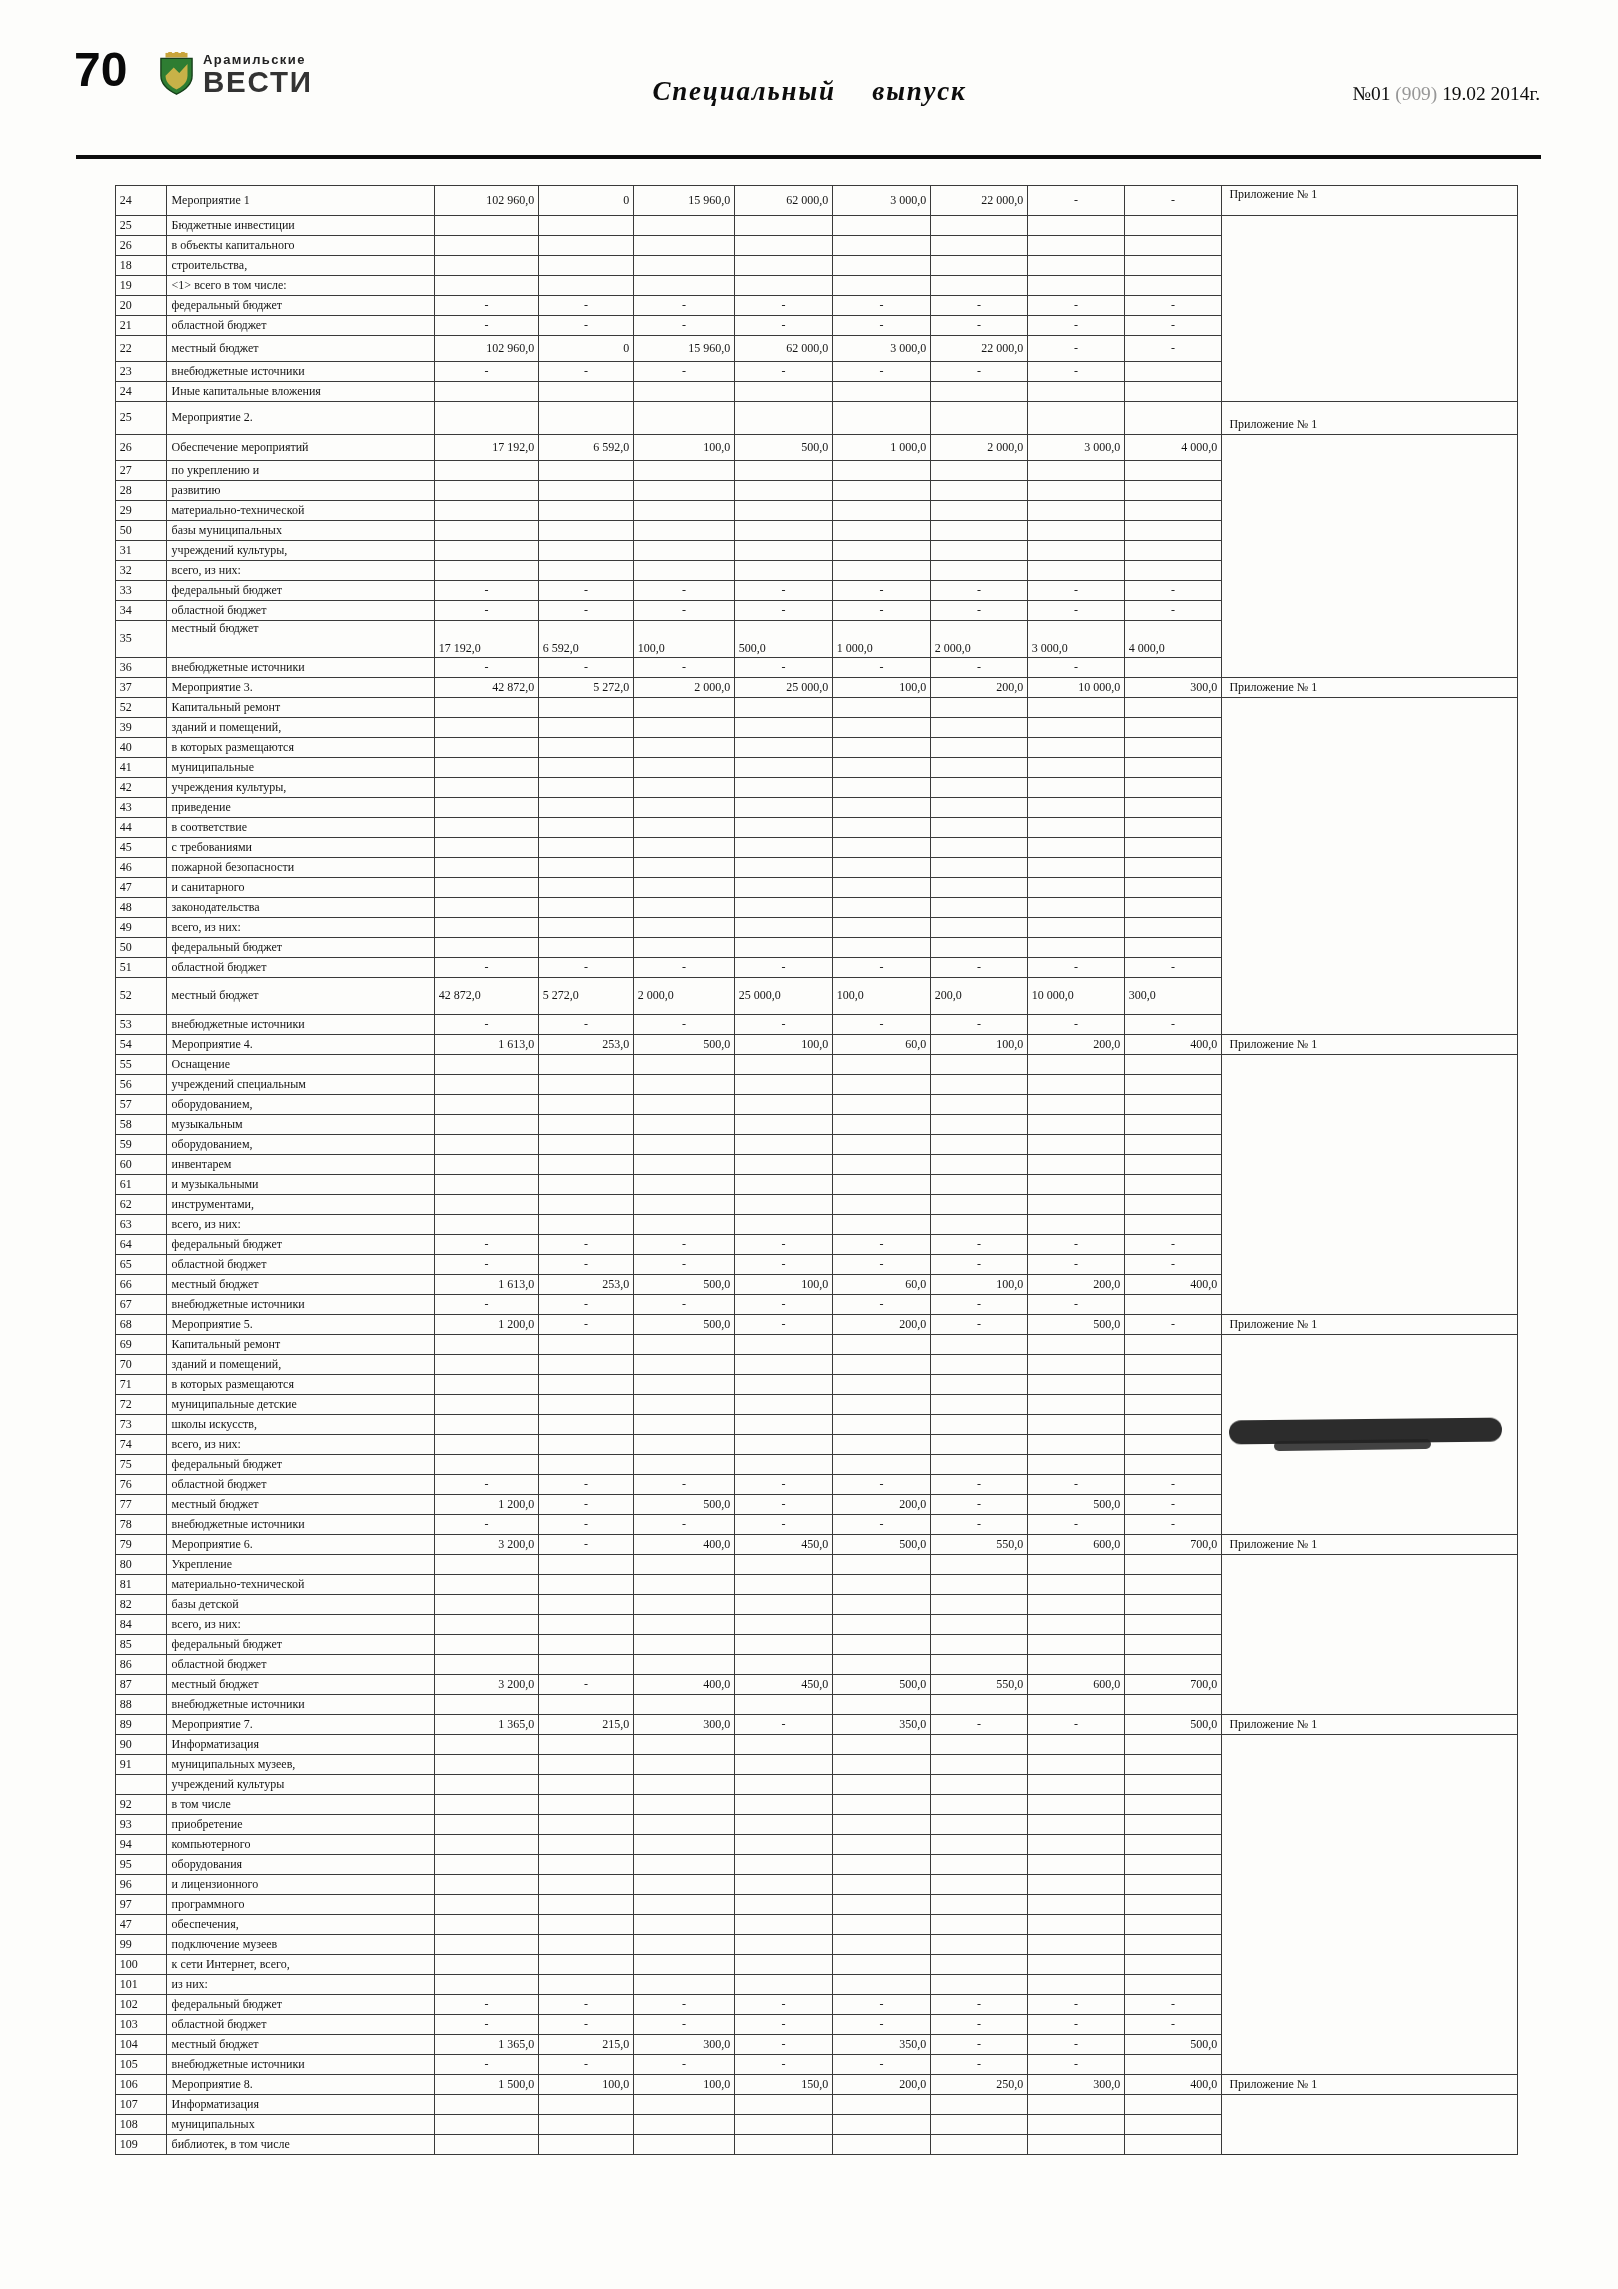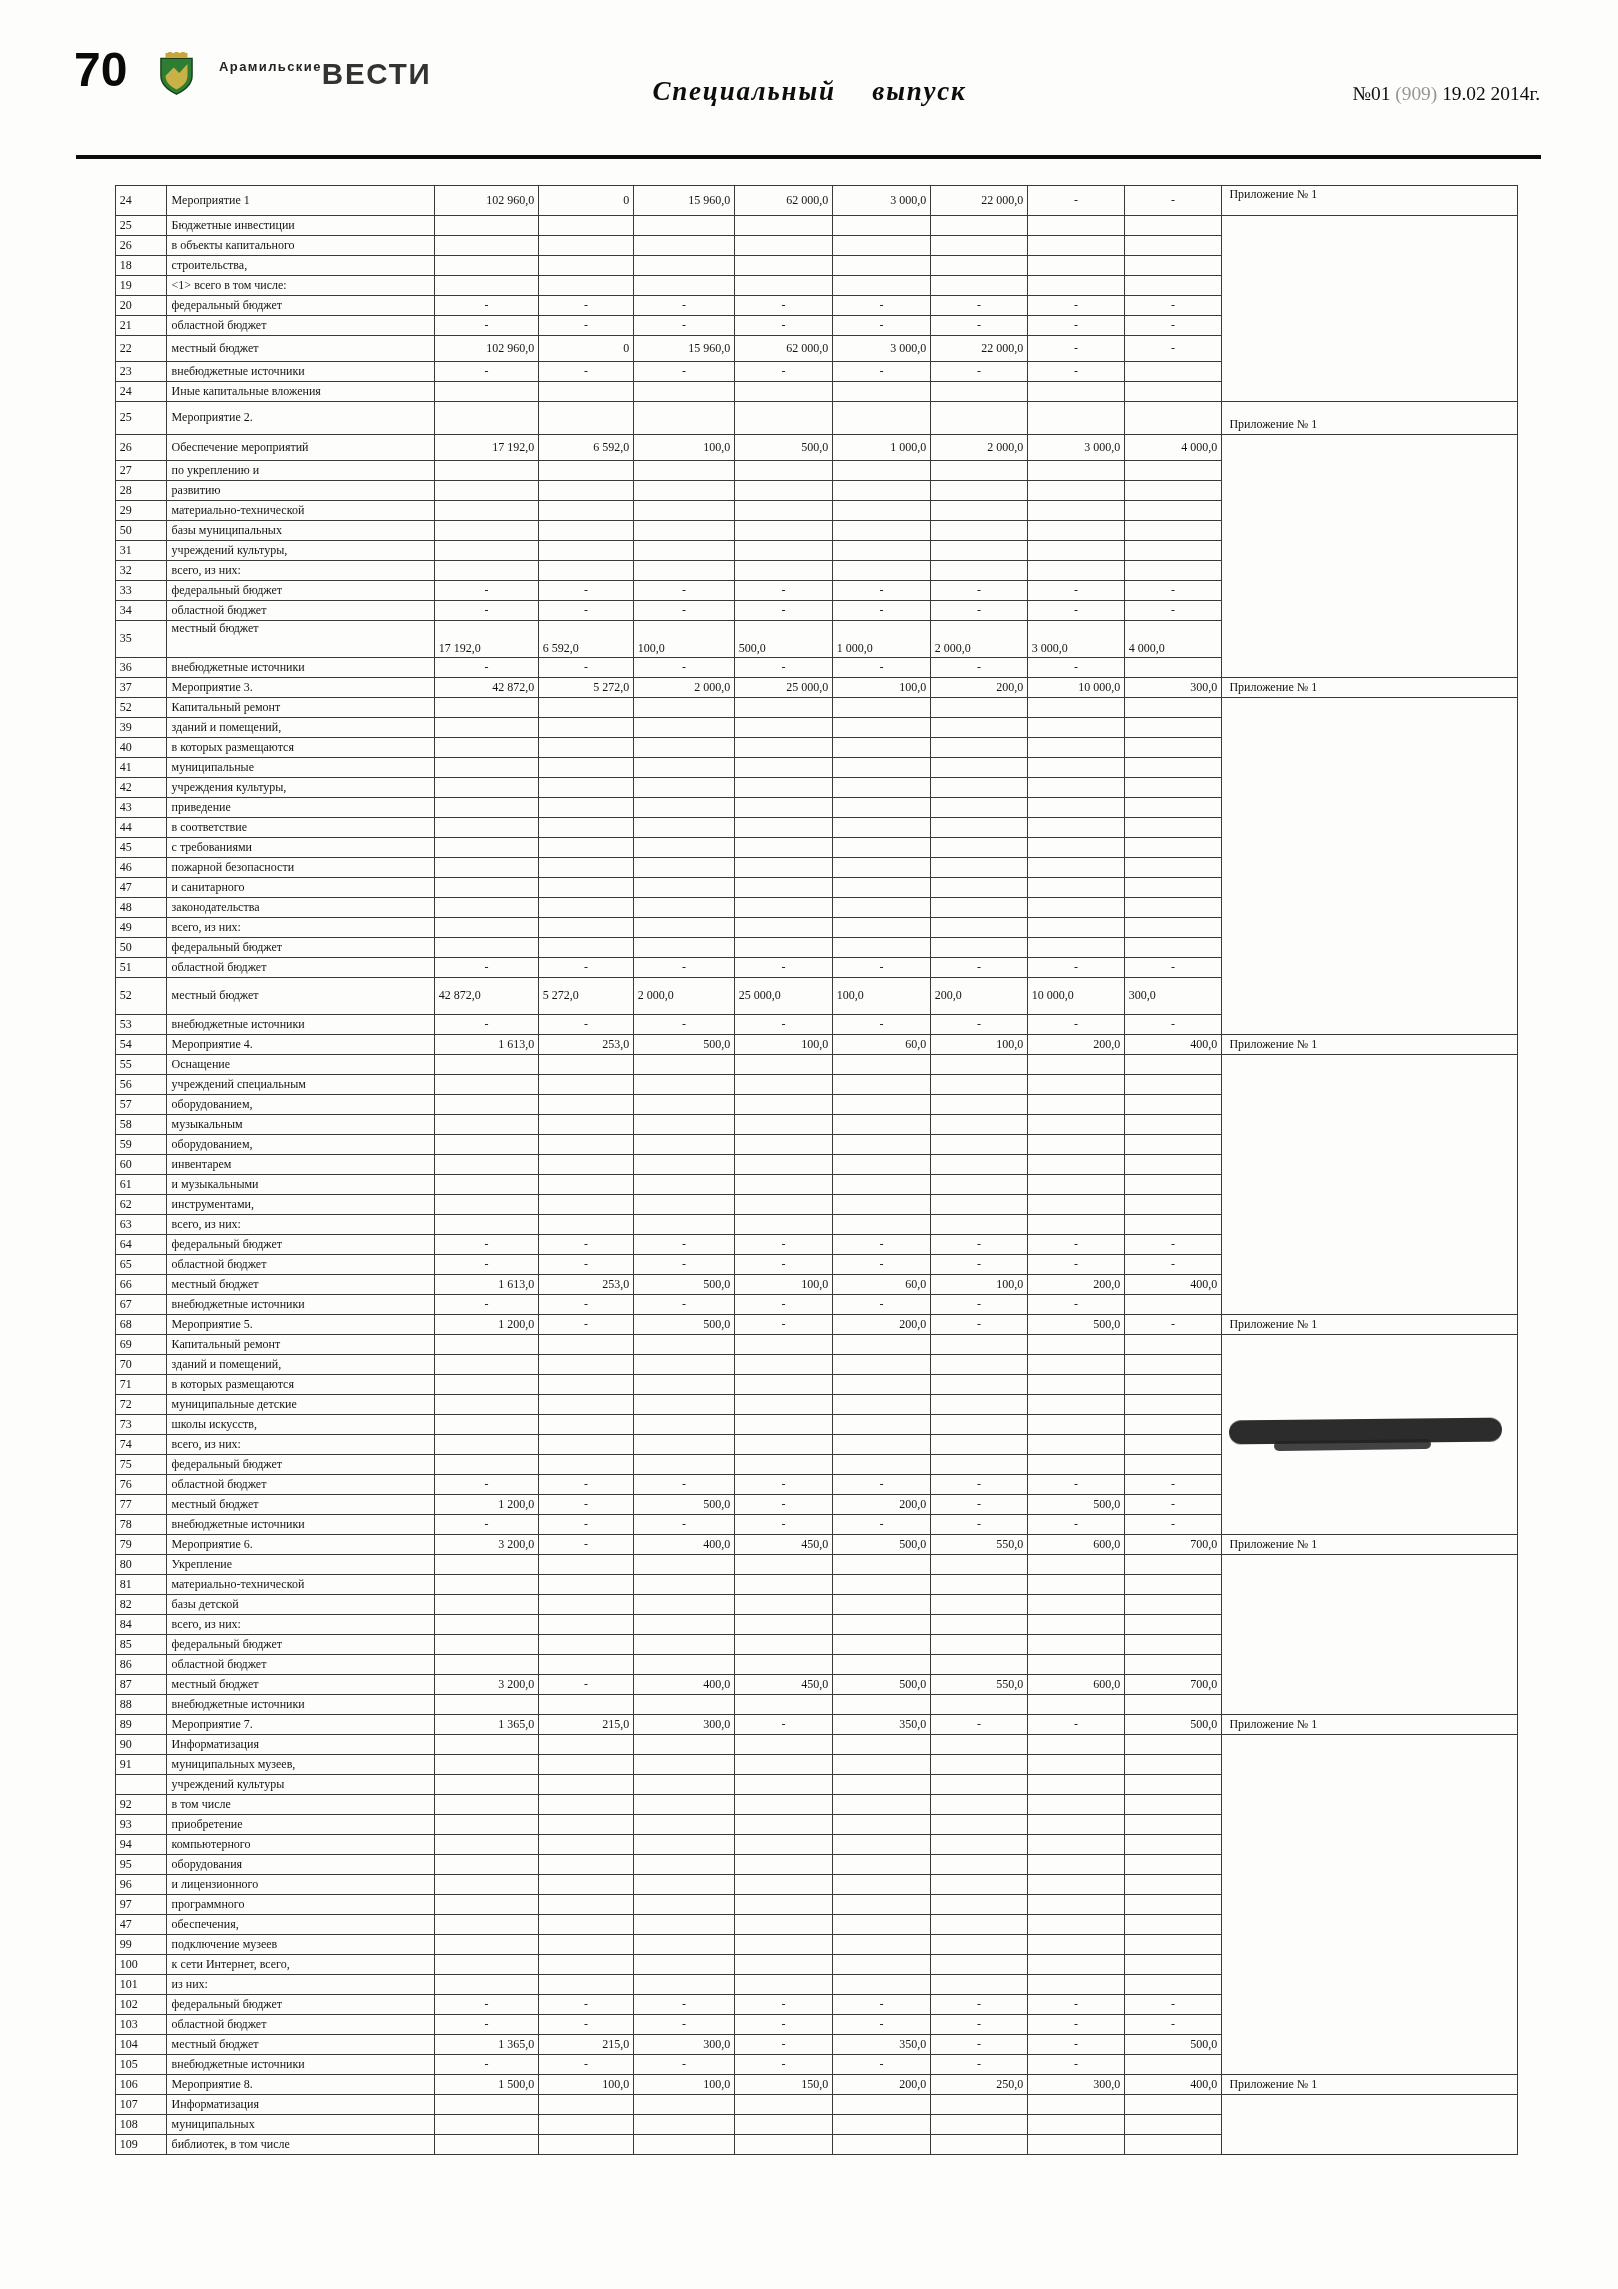--- a/index.html
+++ b/index.html
@@ -5,21 +5,21 @@
   * { margin:0; padding:0; box-sizing:border-box; }
   html,body { width:1619px; height:2290px; }
   body { background:#fdfdfb; font-family:"Liberation Serif", serif; color:#111; overflow:hidden; }
   .page { position:relative; width:1619px; height:1688px; background:#fdfdfb; }
 
   
   header { position:absolute; left:0; top:0; width:100%; height:164px; }
   .page-num { position:absolute; left:74px; top:42px; font:700 48px "Liberation Sans", sans-serif; color:#0a0a0a; }
   .brand { position:absolute; left:157px; top:52px; display:flex; align-items:center; }
   .emblem { width:39px; height:44px; display:inline-block; }
-  .brand-text { margin-left:23px; display:flex; flex-direction:row; }
+  .brand-text { margin-left:7px; display:flex; flex-direction:column; }
   .brand-top { font:600 13px "Liberation Sans", sans-serif; letter-spacing:1.4px; color:#222; }
   .brand-name { font:700 29.5px "Liberation Sans", sans-serif; letter-spacing:1.8px; color:#333; line-height:1; }
   .issue-title { position:absolute; left:0; right:0; top:76px; text-align:center;
                  font:italic 700 27px "Liberation Serif", serif; letter-spacing:1.8px; word-spacing:28px; color:#0d0d0d; }
   .issue-info { position:absolute; right:79px; top:83px; font:19.4px "Liberation Serif", serif; color:#0d0d0d; }
   .issue-info .muted { color:#979797; }
   .rule { position:absolute; left:76px; right:78px; top:155px; height:3.7px; background:#0d0d0d; }
 
   
   table.budget { position:absolute; left:115px; top:185px; width:1401px;

